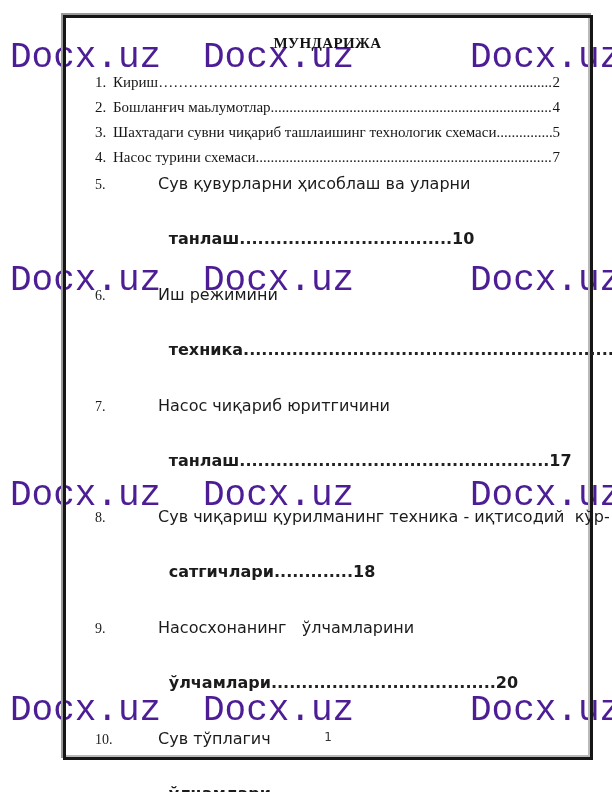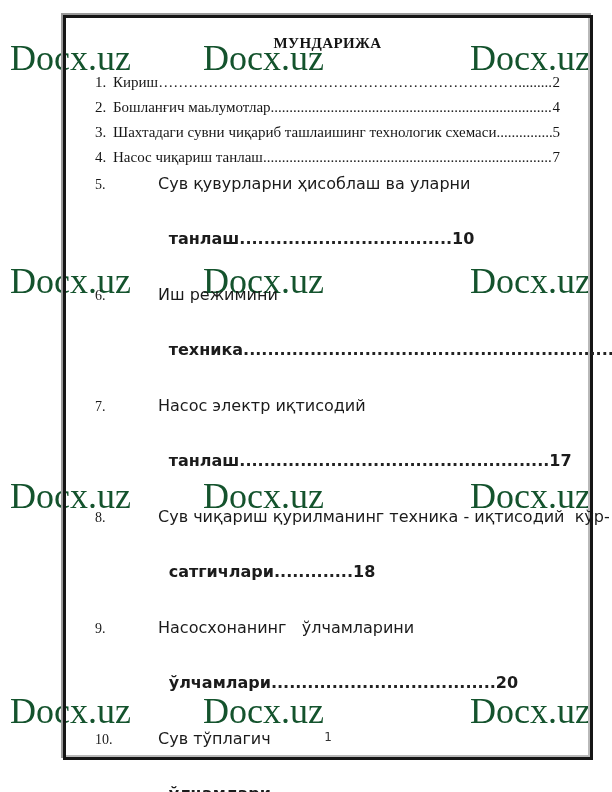--- a/index.html
+++ b/index.html
@@ -8,23 +8,23 @@
     background:#ffffff;
     position:relative;
     overflow:hidden;
     font-family:"Liberation Serif", serif;
     color:#141414;
   }
   
   .wm-layer{position:absolute;inset:0;z-index:0;}
   .wm{
     position:absolute;
-    font-family:Liberation Serif, serif;
+    font-family:Liberation Mono, monospace;
     font-size:36px;
-    color:#14532d;
+    color:#4c1d95;
     white-space:nowrap;
     user-select:none;
   }
   
   .frame{
     position:absolute;
     left:63px;top:15px;
     width:530px;height:745px;
     box-sizing:border-box;
     border:3px solid #161616;
@@ -139,21 +139,21 @@
 
       <div class="row serif-row">
         <span class="num">3.</span>
         <span class="label">Шахтадаги сувни чиқариб ташлаишинг технологик схемаси</span>
         <span class="leader">..................................................................................................................................</span>
         <span class="pg">5</span>
       </div>
 
       <div class="row serif-row">
         <span class="num">4.</span>
-        <span class="label">Насос чиқариш танлаш</span>
+        <span class="label">Насос турини схемаси</span>
         <span class="leader">..................................................................................................................................</span>
         <span class="pg">7</span>
       </div>
 
       <div class="sans-item">
         <div class="row">
           <span class="num">5.</span>
           <span class="t1">Сув қувурларни ҳисоблаш ва уларни</span>
         </div>
         <div class="cont">
@@ -167,21 +167,21 @@
           <span class="t1">Иш режимини</span>
         </div>
         <div class="cont">
           <span class="t2">техника</span><span class="dots">.............................................................</span><span>12</span>
         </div>
       </div>
 
       <div class="sans-item">
         <div class="row">
           <span class="num">7.</span>
-          <span class="t1">Насос электр иқтисодий</span>
+          <span class="t1">Насос чиқариб юритгичини</span>
         </div>
         <div class="cont">
           <span class="t2">танлаш</span><span class="dots">...................................................</span><span>17</span>
         </div>
       </div>
 
       <div class="sans-item">
         <div class="row">
           <span class="num">8.</span>
           <span class="t1">Сув чиқариш қурилманинг техника - иқтисодий  кўр-</span>

